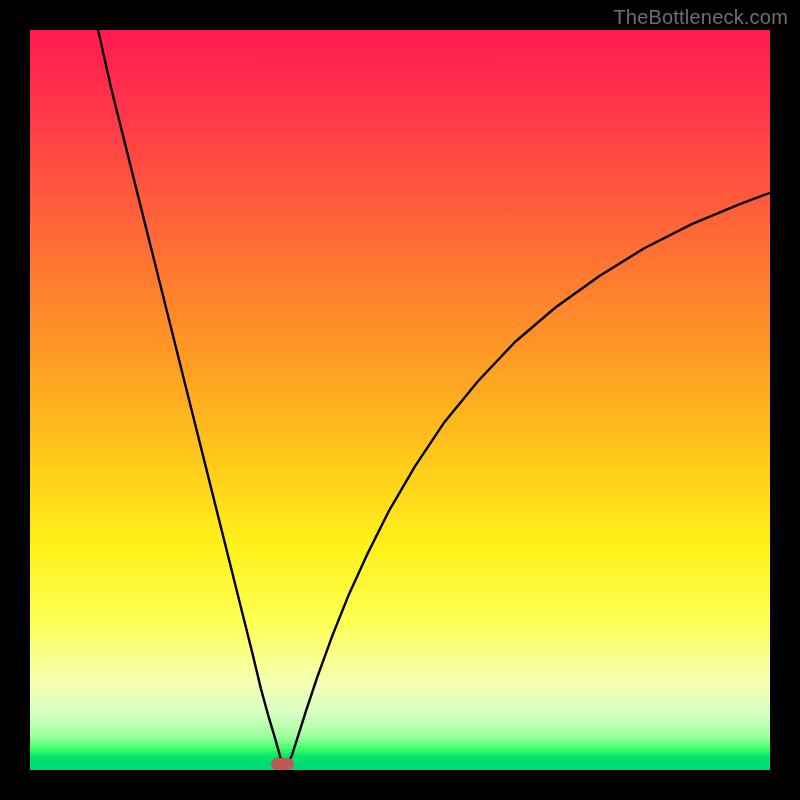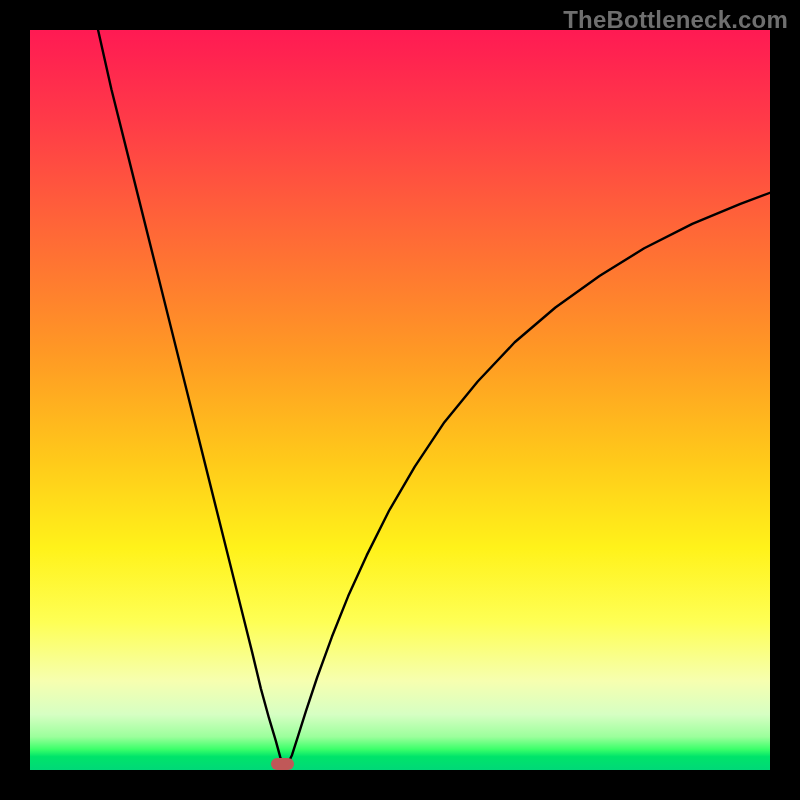--- a/index.html
+++ b/index.html
@@ -15,22 +15,22 @@
     position: relative;
     width: 800px;
     height: 800px;
     background: #000;
   }
   .watermark {
     position: absolute;
     top: 6px;
     right: 12px;
     color: #6f6f6f;
-    font-size: 24px;
-    font-weight: 700;
+    font-size: 20px;
+    font-weight: 400;
     letter-spacing: 0.2px;
     z-index: 5;
   }
   
   .plot {
     position: absolute;
     left: 30px;
     top: 30px;
     width: 740px;
     height: 740px;

